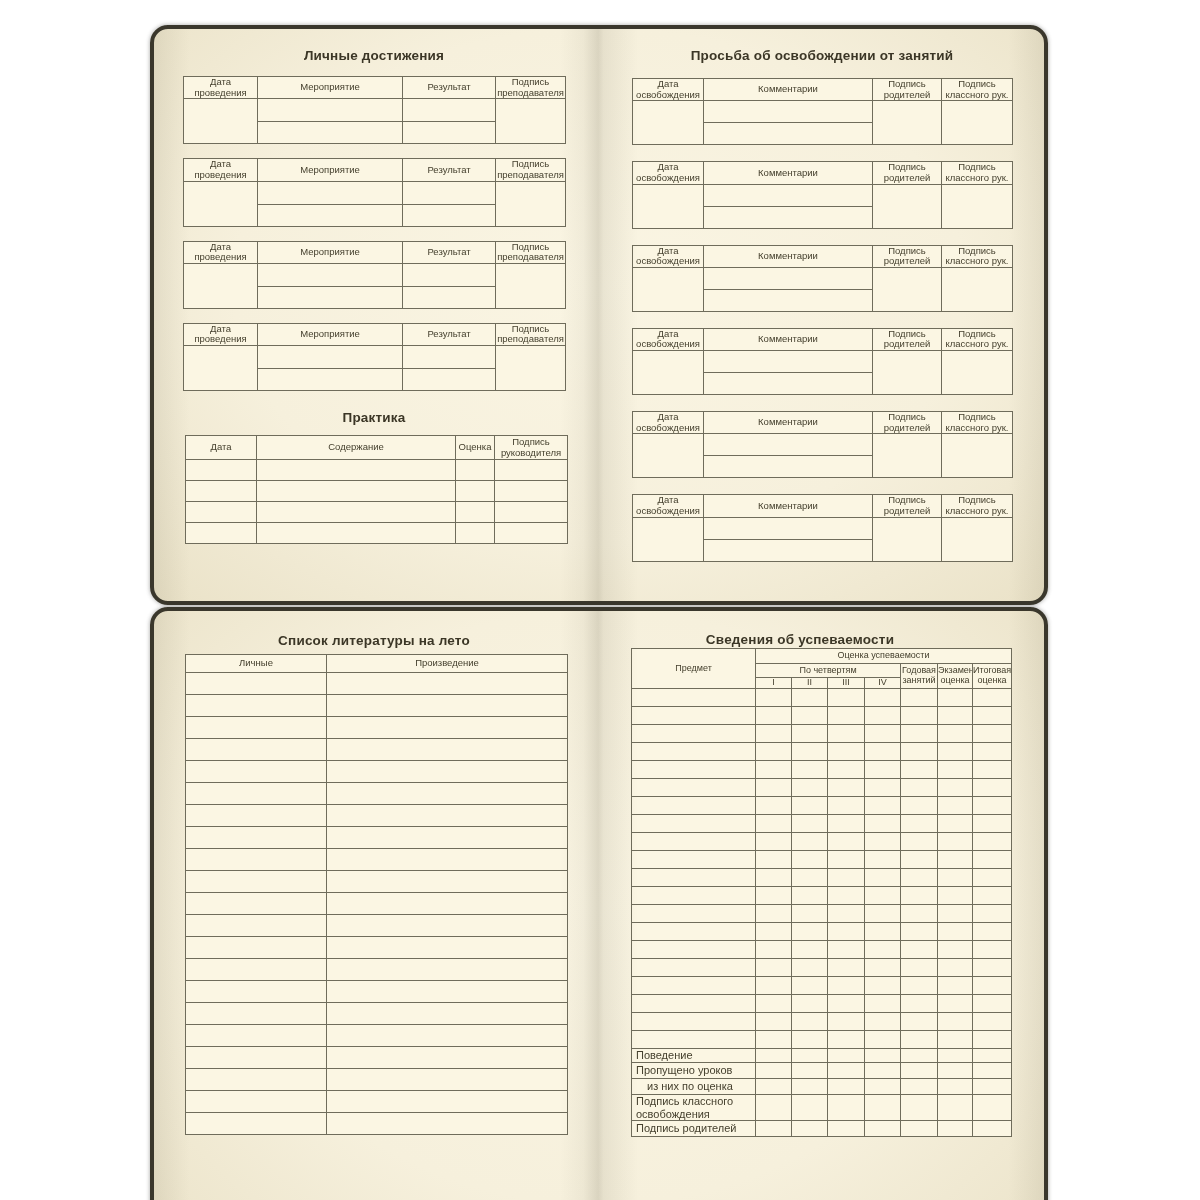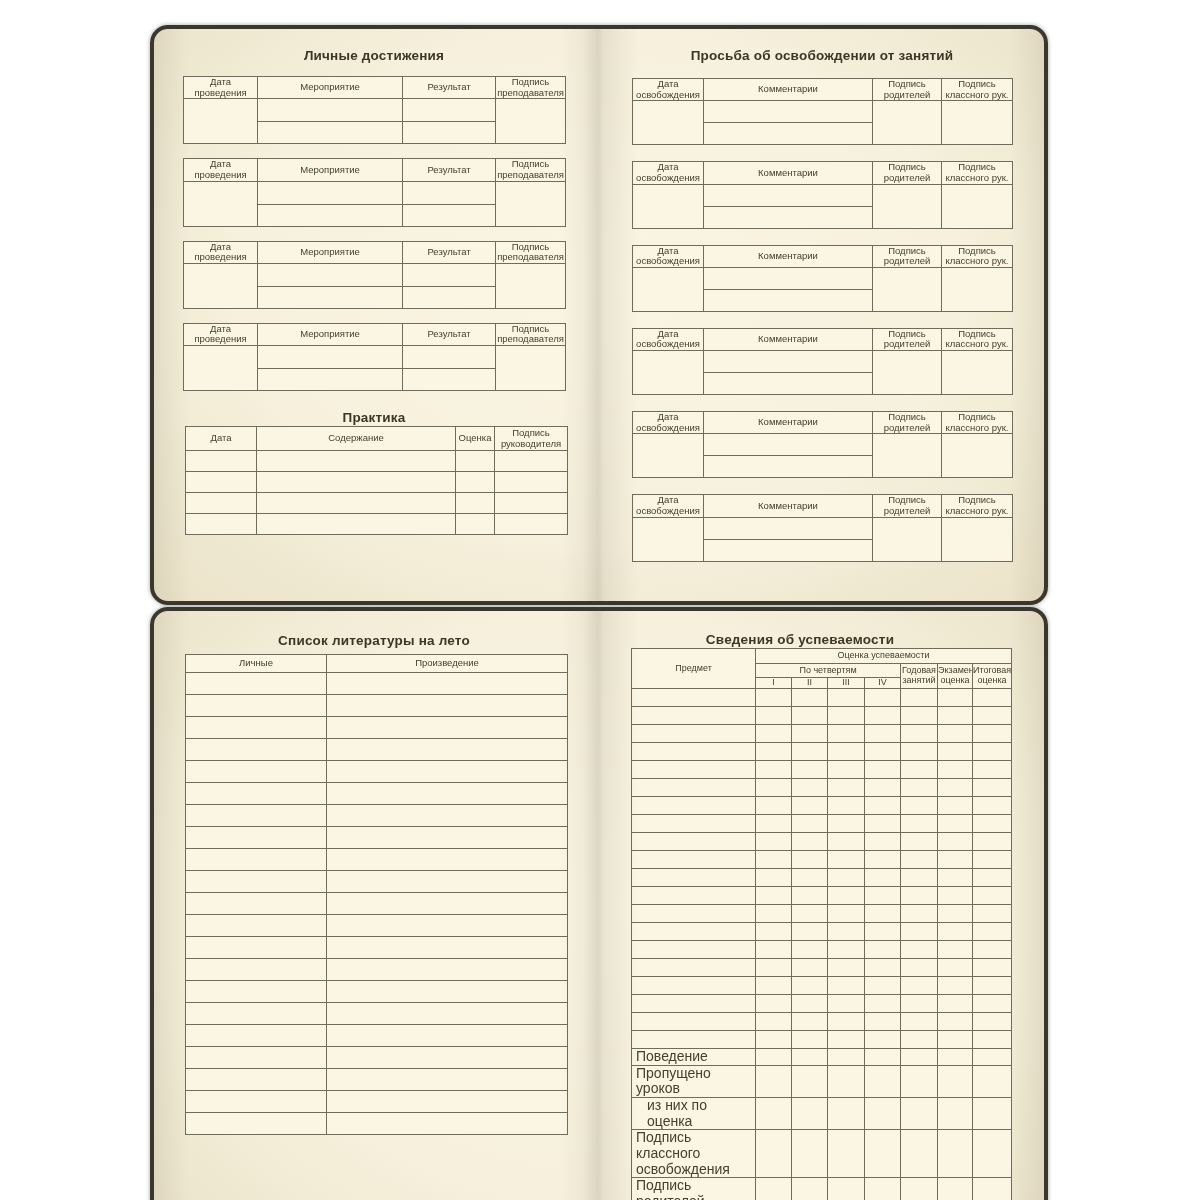--- a/index.html
+++ b/index.html
@@ -35,21 +35,21 @@
     vertical-align:middle;line-height:1.12;padding:0 1px;overflow:hidden;
   }
 
   
   #ach-blocks{position:absolute;left:29px;top:47px}
   #ach-blocks table{margin-bottom:14px;width:382px}
   .ach-hdr td{height:22px}
   .ach-r1 td{height:23px}
   .ach-r2 td{height:22px}
 
-  #practice-table{position:absolute;left:31px;top:397px;width:382px}
+  #practice-table{position:absolute;left:31px;top:406px;width:382px}
   #practice-table thead td{height:24px}
   #practice-body tr td{height:21px}
 
   
   #release-blocks{position:absolute;left:478px;top:49px}
   #release-blocks table{margin-bottom:16px;width:380px}
   .rel-hdr td{height:22px}
   .rel-r1 td{height:22px}
   .rel-r2 td{height:22px}
 
@@ -58,21 +58,21 @@
   #reading-table thead td{height:18px}
   #reading-body tr td{height:22px}
 
   
   #perf-table{position:absolute;left:477px;top:37px;width:380px}
   #perf-table thead td{font-size:9px;line-height:1.1;padding:0}
   .perf-h1 td{height:15px;font-size:9.5px}
   .perf-h2 td{height:14px}
   .perf-h3 td{height:11px}
   #perf-body tr td{height:18px}
-  #perf-footer td:first-child{text-align:left;padding-left:4px;font-size:14px}
+  #perf-footer td:first-child{text-align:left;padding-left:4px;font-size:11px}
   #perf-footer tr td{height:16px}
   #perf-footer tr:nth-child(1) td{height:14px}
   #perf-footer tr:nth-child(3) td:first-child{padding-left:15px}
   #perf-footer tr:nth-child(4) td{height:26px}
 </style>
 </head>
 <body>
 
 <div class="spread" id="spread-top">
   <div class="ptitle" style="left:29px;top:19px;width:382px">Личные достижения</div>

